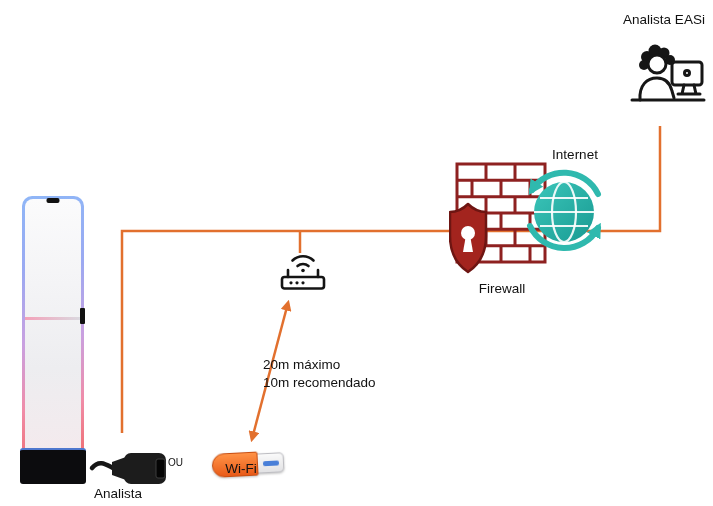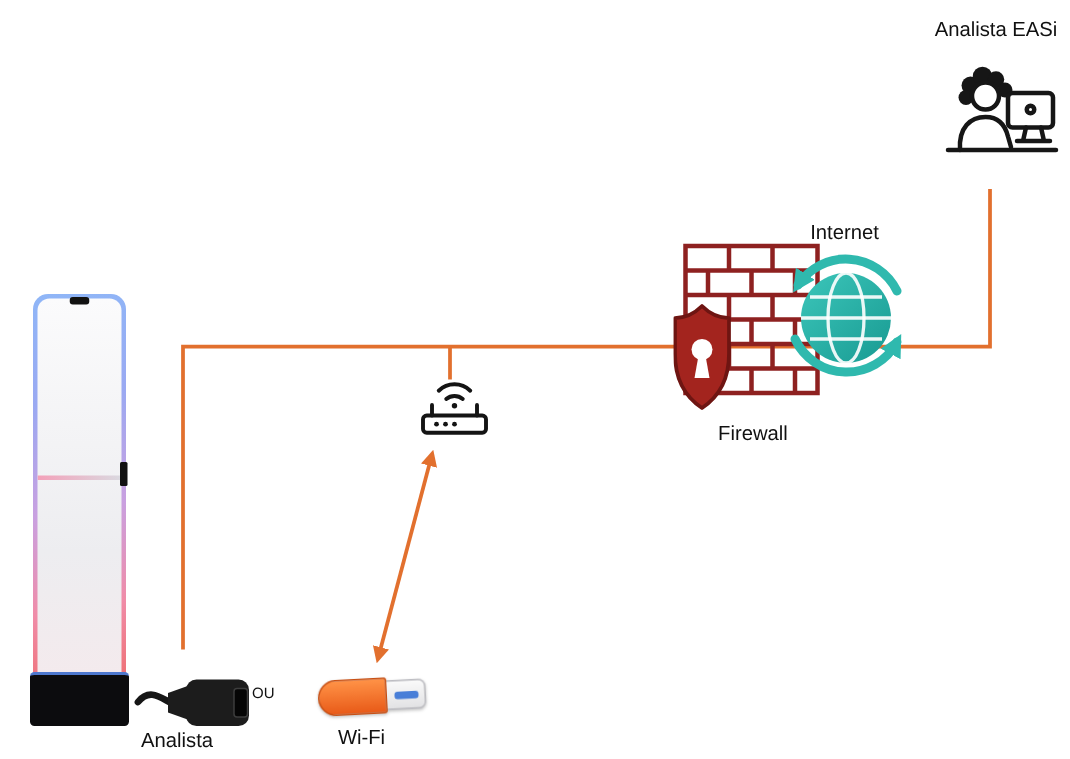--- a/index.html
+++ b/index.html
@@ -133,20 +133,24 @@
     <g fill="none" stroke="#161616" stroke-width="3" stroke-linecap="round" stroke-linejoin="round">
       <path d="M20,66 C19,51 27,44 37,44 C45,44 50,49 52,57 L54,64"></path>
       <rect x="52" y="28" width="30" height="23" rx="3" fill="#ffffff"></rect>
       <circle cx="67" cy="39" r="2.5"></circle>
       <path d="M64,51 L62,60 M74,51 L76,60 M58,60 H80"></path>
       <path d="M12,66 H84"></path>
     </g>
   </svg>
 
   <div class="abs label" style="left:614px;top:12px;width:100px">Analista EASi</div>
-  <div class="abs label" style="left:523px;top:147px;width:80px">Internet</div>
+  <div class="abs label" style="left:535px;top:147px;width:80px">Internet</div>
   <div class="abs label" style="left:462px;top:281px;width:80px">Firewall</div>
   <div class="abs label" style="left:83px;top:486px;width:70px">Analista</div>
   <div class="abs label" style="left:168px;top:457px;font-size:10px">OU</div>
-  <div class="abs label" style="left:212px;top:484px;width:58px">Wi-Fi</div>
+  <div class="abs label" style="left:212px;top:461px;width:58px">Wi-Fi</div>
 
+  <div class="abs distance-note" style="left:263px;top:356px">
+    <div>20m máximo</div>
+    <div>10m recomendado</div>
+  </div>
 
 </div>
 
 </body></html>

